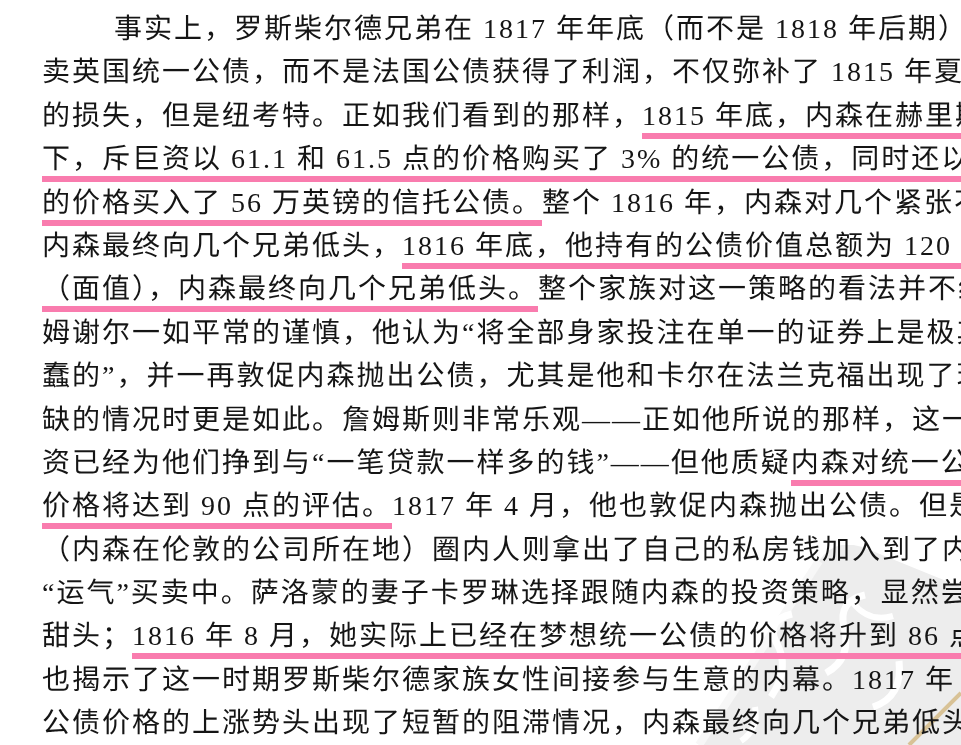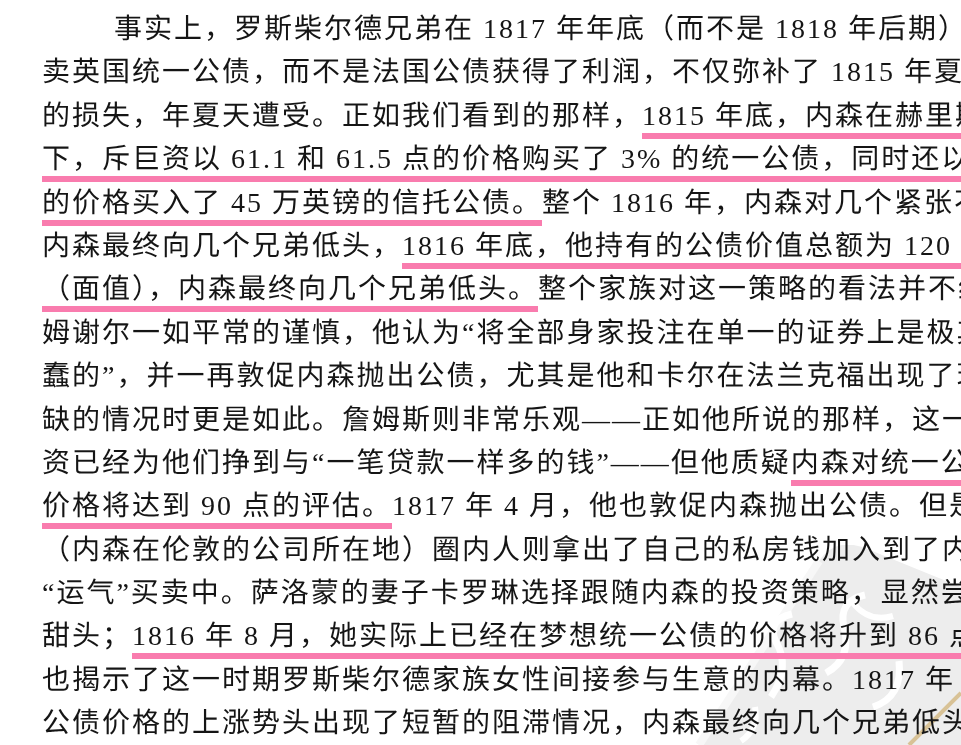--- a/index.html
+++ b/index.html
@@ -55,23 +55,23 @@
     <path d="M205,128 q26,-14 18,-46 q-6,-26 21,-32" stroke="#ffffff" stroke-width="7" fill="none"></path>
     <path d="M252,162 q30,-10 26,-46" stroke="#ffffff" stroke-width="7" fill="none"></path>
     <path d="M232,58 q16,20 40,13" stroke="#ffffff" stroke-width="6" fill="none"></path>
     <path d="M120,196 q18,-12 14,-34" stroke="#ffffff" stroke-width="6" fill="none"></path>
     <path d="M288,200 L340,148" stroke="#d8c296" stroke-width="4" fill="none"></path>
   </svg>
 
   <div class="textblock">
     <div class="line indent"><span class="seg">事实上，罗斯柴尔德兄弟在 1817 年年底（而不是 1818 年后期）通过买</span><span class="seg u"></span><span class="seg"></span></div>
     <div class="line"><span class="seg">卖英国统一公债，而不是法国公债获得了利润，不仅弥补了 1815 年夏天遭受</span><span class="seg u"></span><span class="seg"></span></div>
-    <div class="line"><span class="seg">的损失，年夏天遭受。正如我们看到的那样，</span><span class="seg u">1815 年底，内森在赫里斯的建议</span><span class="seg"></span></div>
+    <div class="line"><span class="seg">的损失，但是纽考特。正如我们看到的那样，</span><span class="seg u">1815 年底，内森在赫里斯的建议</span><span class="seg"></span></div>
     <div class="line"><span class="seg"></span><span class="seg u">下，斥巨资以 61.1 和 61.5 点的价格购买了 3% 的统一公债，同时还以 107 点</span><span class="seg"></span></div>
-    <div class="line"><span class="seg"></span><span class="seg u">的价格买入了 45 万英镑的信托公债。</span><span class="seg">整个 1816 年，内森对几个紧张不已兄</span></div>
+    <div class="line"><span class="seg"></span><span class="seg u">的价格买入了 56 万英镑的信托公债。</span><span class="seg">整个 1816 年，内森对几个紧张不已兄</span></div>
     <div class="line"><span class="seg">内森最终向几个兄弟低头，</span><span class="seg u">1816 年底，他持有的公债价值总额为 120 万英镑</span><span class="seg"></span></div>
     <div class="line"><span class="seg"></span><span class="seg u">（面值），内森最终向几个兄弟低头。</span><span class="seg">整个家族对这一策略的看法并不统一：阿</span></div>
     <div class="line"><span class="seg">姆谢尔一如平常的谨慎，他认为“将全部身家投注在单一的证券上是极其愚</span><span class="seg u"></span><span class="seg"></span></div>
     <div class="line"><span class="seg">蠢的”，并一再敦促内森抛出公债，尤其是他和卡尔在法兰克福出现了现金短</span><span class="seg u"></span><span class="seg"></span></div>
     <div class="line"><span class="seg">缺的情况时更是如此。詹姆斯则非常乐观——正如他所说的那样，这一笔投</span><span class="seg u"></span><span class="seg"></span></div>
     <div class="line"><span class="seg">资已经为他们挣到与“一笔贷款一样多的钱”——但他质疑</span><span class="seg u">内森对统一公债</span><span class="seg"></span></div>
     <div class="line"><span class="seg"></span><span class="seg u">价格将达到 90 点的评估。</span><span class="seg">1817 年 4 月，他也敦促内森抛出公债。但是纽考特</span></div>
     <div class="line"><span class="seg">（内森在伦敦的公司所在地）圈内人则拿出了自己的私房钱加入到了内森的</span><span class="seg u"></span><span class="seg"></span></div>
     <div class="line"><span class="seg">“运气”买卖中。萨洛蒙的妻子卡罗琳选择跟随内森的投资策略，显然尝到了</span><span class="seg u"></span><span class="seg"></span></div>
     <div class="line"><span class="seg">甜头；</span><span class="seg u">1816 年 8 月，她实际上已经在梦想统一公债的价格将升到 86 点</span></div>

